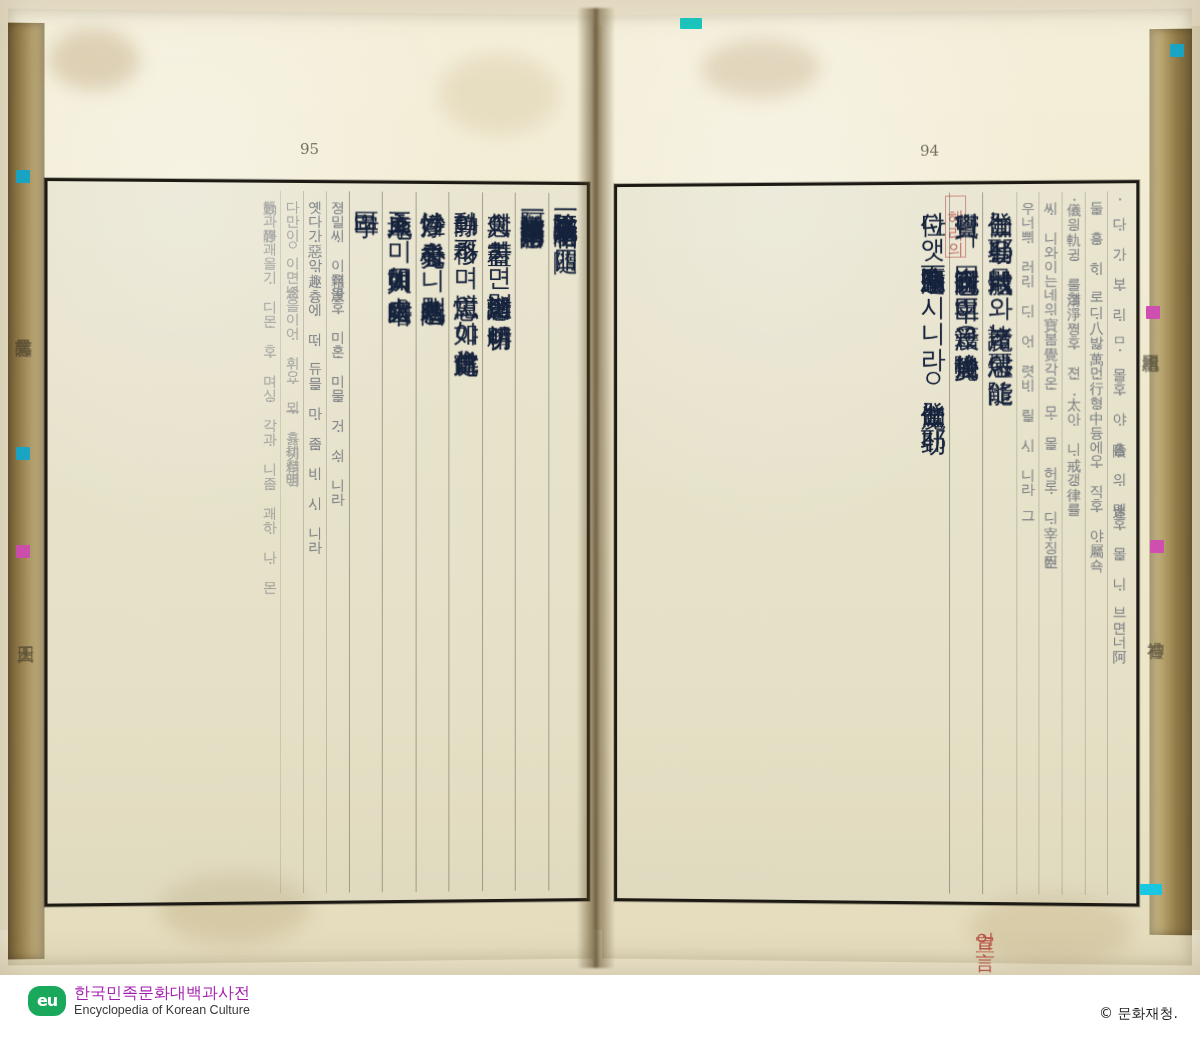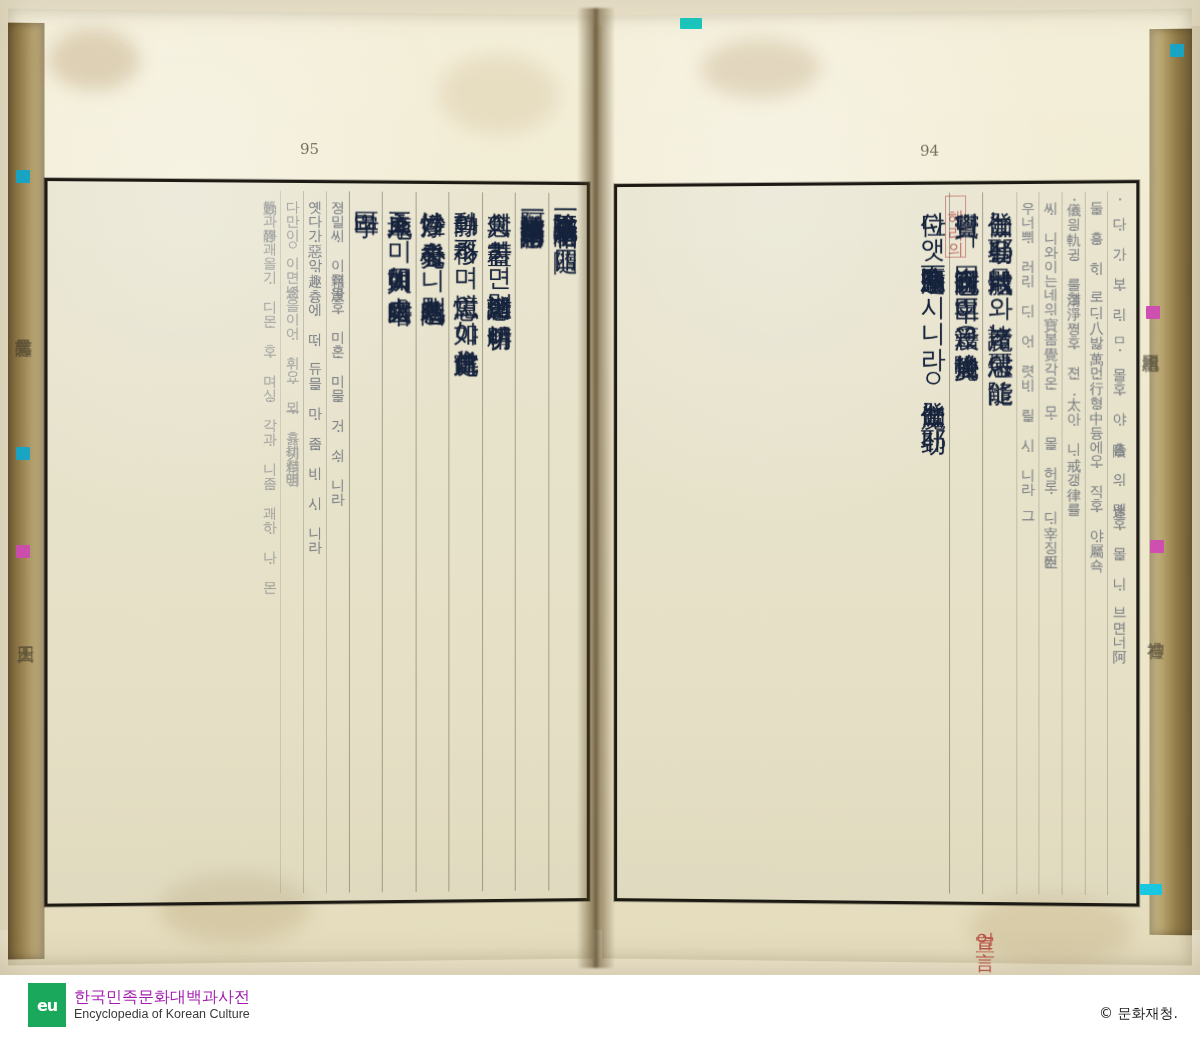--- a/index.html
+++ b/index.html
@@ -217,22 +217,22 @@
   #brand {
     position: absolute;
     left: 28px;
     top: 8px;
     display: flex;
     align-items: center;
     gap: 8px;
   }
   #logo {
     width: 38px;
-    height: 44px;
-    border-radius: 0;
+    height: 30px;
+    border-radius: 12px;
     background: #19a85c;
     color: #ffffff;
     font-family: "DejaVu Sans", sans-serif;
     font-size: 16px;
     font-weight: bold;
     letter-spacing: -1px;
     display: flex;
     align-items: center;
     justify-content: center;
   }
@@ -240,20 +240,21 @@
     font-family: "DejaVu Sans", sans-serif;
     font-size: 16px;
     color: #a21caf;
     line-height: 1.25;
   }
   #brand-text .en {
     font-family: "Liberation Sans", sans-serif;
     font-size: 12.5px;
     color: #3a3a3a;
     line-height: 1.25;
+    text-align: center;
   }
   #credit {
     position: absolute;
     right: 22px;
     top: 30px;
     font-family: "DejaVu Sans", sans-serif;
     font-size: 14px;
     color: #1b1b1b;
   }
 </style>

